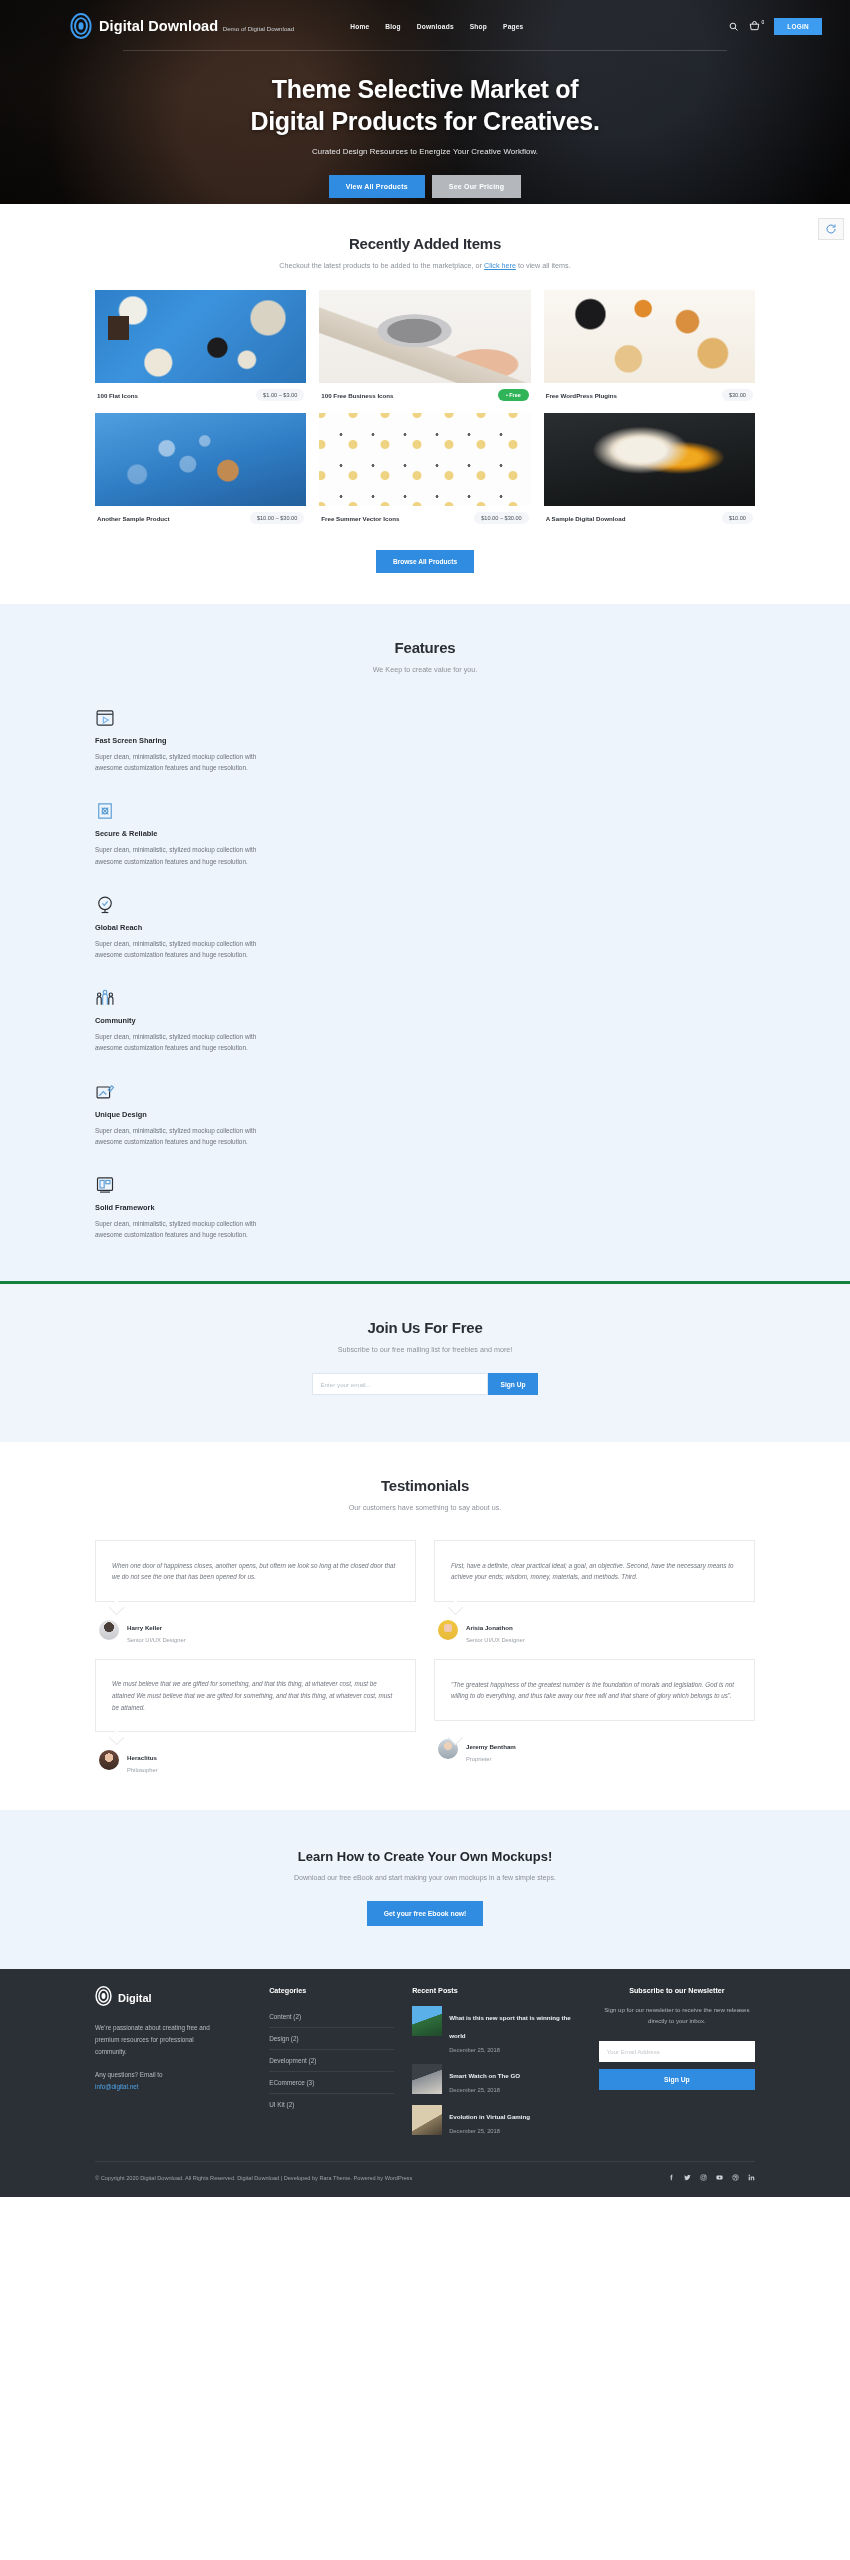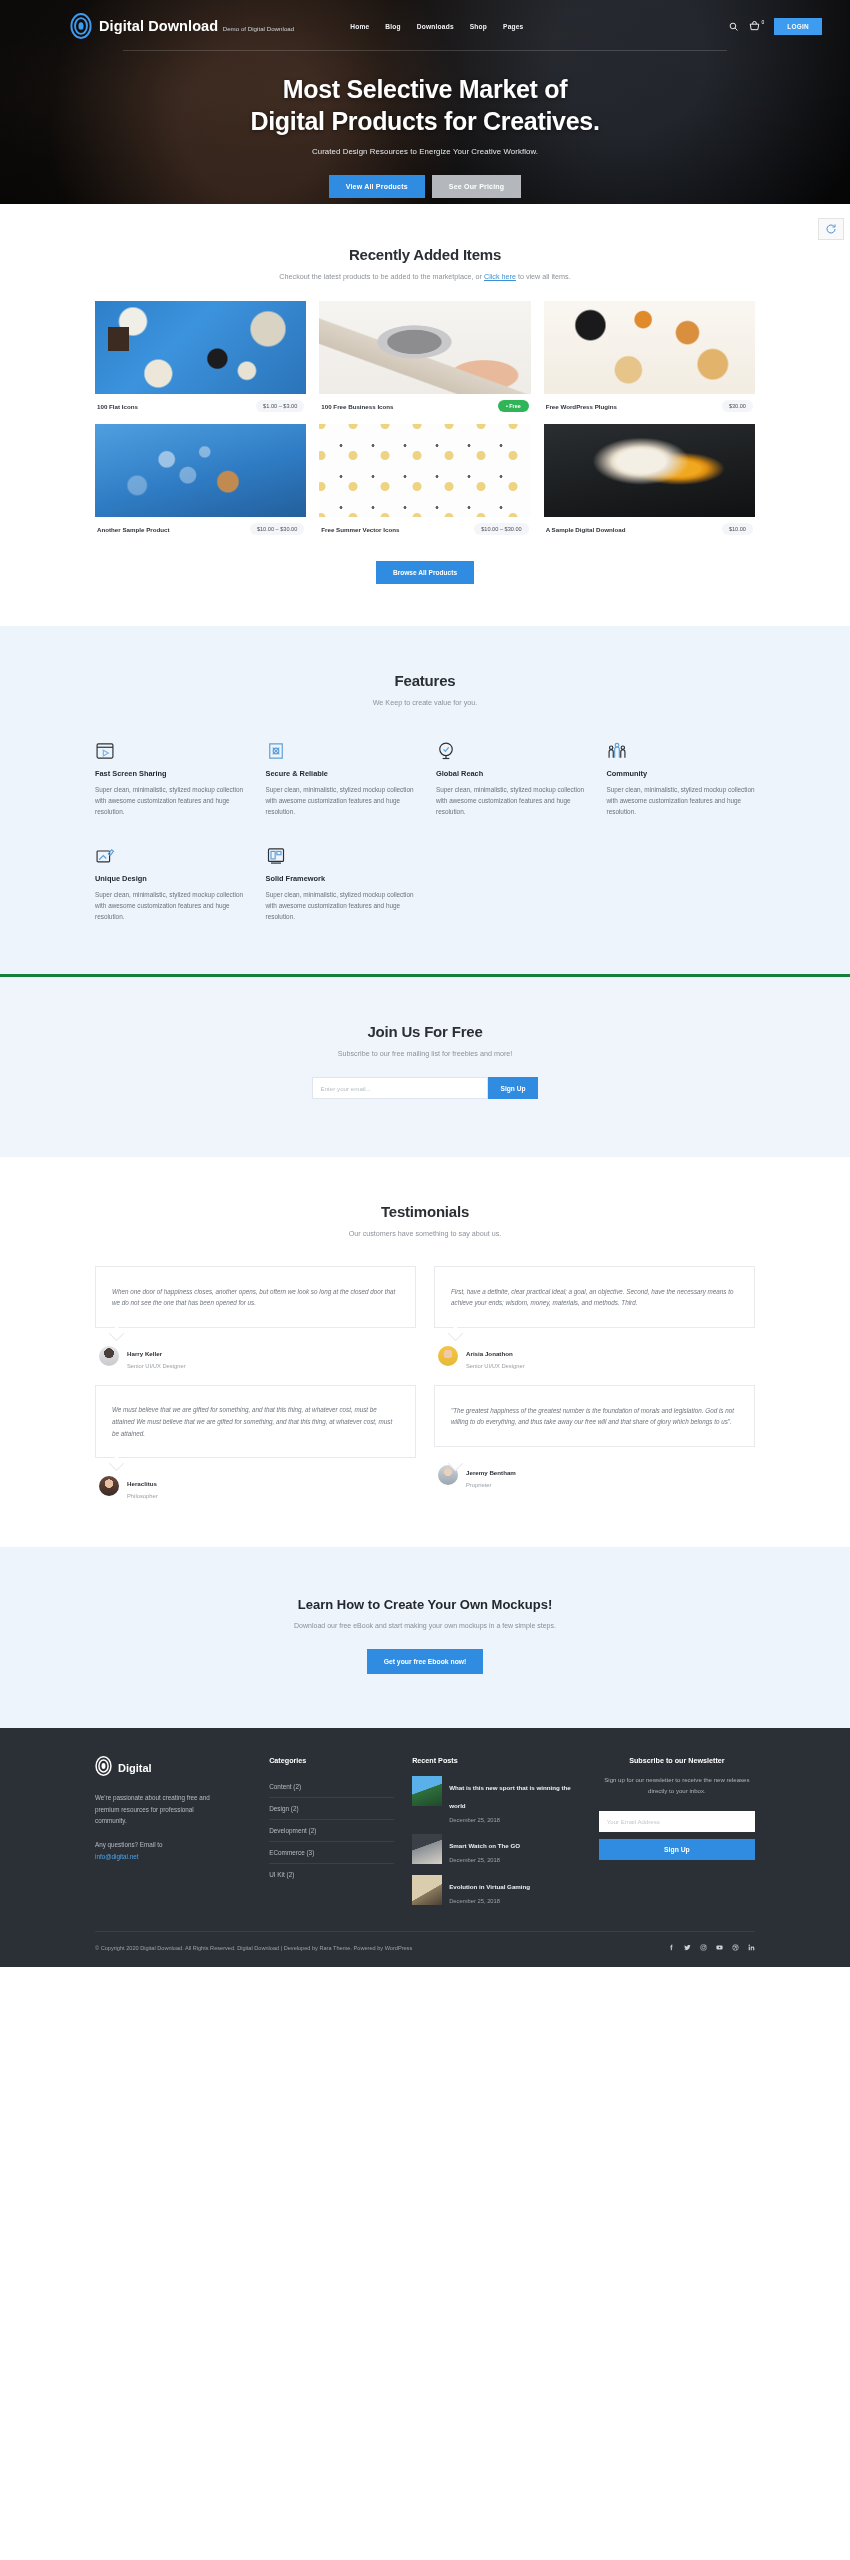--- a/index.html
+++ b/index.html
@@ -4,21 +4,21 @@
 <style>
   * { box-sizing: border-box; margin: 0; padding: 0; }
   body {
     width: 850px;
     font-family: "Liberation Sans", sans-serif;
     background: #ffffff;
     color: #333;
     -webkit-font-smoothing: antialiased;
   }
   .wrap { width: 850px; position: relative; }
-  .container { width: 660px; margin: 12px auto; }
+  .container { width: 660px; margin: 1px auto; }
 
   
   .hero {
     position: relative;
     height: 204px;
     background:
       linear-gradient(120deg, rgba(15,13,12,0.92) 0%, rgba(30,24,20,0.80) 35%, rgba(22,20,20,0.88) 70%, rgba(12,12,14,0.93) 100%),
       radial-gradient(ellipse at 22% 45%, #6e5442 0%, #241b16 42%, #0d0b0a 75%),
       radial-gradient(ellipse at 78% 35%, #3b4450 0%, #16181c 55%, #0a0a0b 100%);
     background-blend-mode: normal, normal, screen;
@@ -175,21 +175,21 @@
     content:""; position:absolute; inset:0;
     background:
       radial-gradient(ellipse at 46% 40%, #f4efe4 0 15%, #e6dccb 18%, transparent 30%),
       radial-gradient(ellipse at 64% 48%, #f0a81f 0 11%, #d98b10 15%, transparent 24%),
       radial-gradient(circle at 40% 35%, #1a1c1e 0 3%, transparent 4%),
       linear-gradient(170deg, #2b2e31 0%, #0f1112 100%);
   }
 
   
   .features { background: #eef4fb; padding: 34px 0 40px; }
-  .feat-grid { display: grid; grid-template-columns: repeat(4,1fr); gap: 24px 22px; margin-top: 30px; }
+  .feat-grid { display: grid; grid-template-columns: repeat(1,1fr); gap: 24px 22px; margin-top: 30px; }
   .feat-icon { height: 24px; display:flex; align-items:flex-end; }
   .feat-title { font-size: 7.4px; font-weight: bold; color: #272b31; margin-top: 8px; }
   .feat-desc { font-size: 6.4px; color: #6d737b; line-height: 1.75; margin-top: 6px; max-width: 172px; }
 
   
   .join { background: #f0f5fc; padding: 34px 0 46px; border-top:3px solid #15803d; }
   .join-form { display:flex; justify-content:center; margin-top: 19px; }
   .join-input {
     width: 176px; height: 22px; border: 1px solid #dfe5ec; background:#fff;
     font-size: 6.2px; padding: 0 8px; color:#555; font-family:"Liberation Sans",sans-serif;
@@ -300,21 +300,21 @@
           <span class="cart-count">0</span>
         </span>
         <button class="login-btn">LOGIN</button>
       </div>
     </div>
 
     <div class="nav-rule"></div>
 
     <div class="hero-body">
       <h1 class="hero-h1">
-        <span>Most Selective Market of</span><br>
+        <span>Theme Selective Market of</span><br>
         <span>Digital Products for Creatives.</span>
       </h1>
       <p class="hero-sub">Curated Design Resources to Energize Your Creative Workflow.</p>
       <div class="hero-btns">
         <button class="btn btn-primary">View All Products</button>
         <button class="btn btn-grey">See Our Pricing</button>
       </div>
     </div>
   </section>
 

